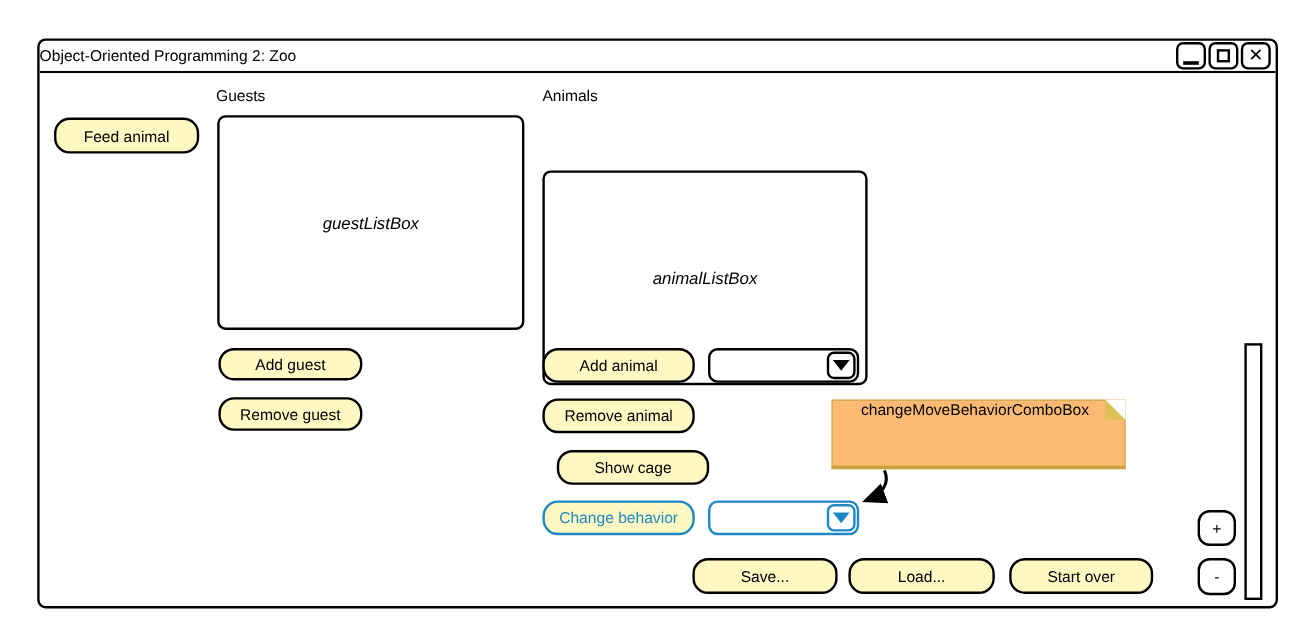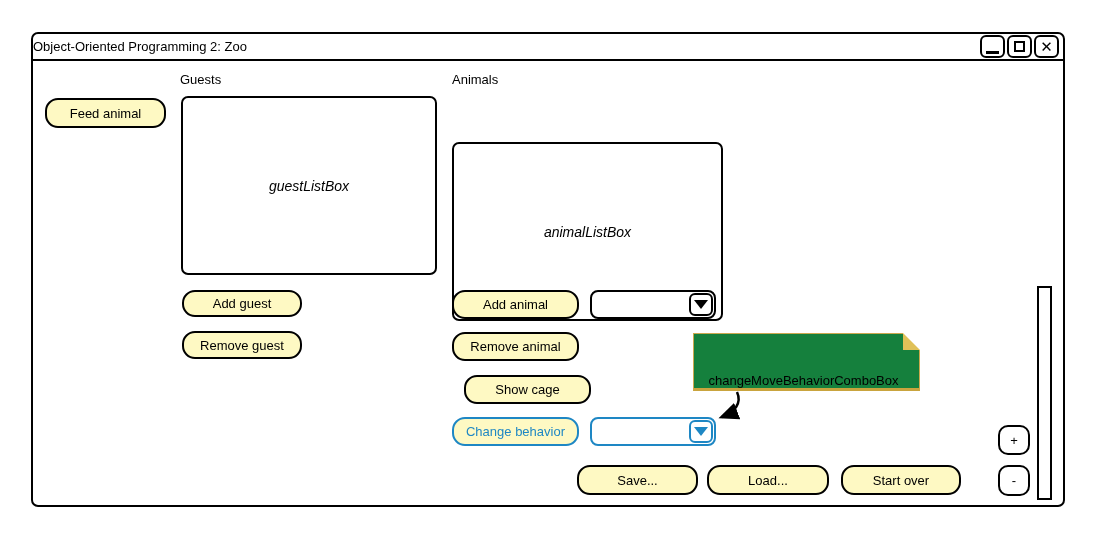--- a/index.html
+++ b/index.html
@@ -71,25 +71,25 @@
     width: 0; height: 0;
     border-left: 7px solid transparent; border-right: 7px solid transparent;
     border-top: 9px solid #000;
   }
   .blue { border-color: #1E87C4; color: #1E87C4; }
   .blue .combo-arrow-btn { border-color: #1E87C4; }
   .blue .combo-arrow-btn .tri { border-top-color: #1E87C4; }
 
   
   .sticky-note {
-    position: absolute; left: 660px; top: 299px; width: 227px; height: 58px;
-    background: #15803d;
+    position: absolute; left: 660px; top: 299px; width: 245px; height: 58px;
+    background: #fdba74;
     border: 1px solid #CBA94F;
     border-bottom: 3px solid #C9A43E;
-    display: flex; align-items: flex-end; justify-content: center;
+    display: flex; align-items: flex-start; justify-content: center;
   }
   .sticky-note .note-text { font-size: 13px; color: #000; padding-right: 6px; }
   .sticky-note .fold {
     position: absolute; top: -1px; right: -1px; width: 0; height: 0;
     border-style: solid; border-width: 0 17px 17px 0;
     border-color: #fff #fff #E0C158 #E0C158;
   }
   .annot-arrow { position: absolute; left: 675px; top: 352px; width: 48px; height: 42px; }
 
   

